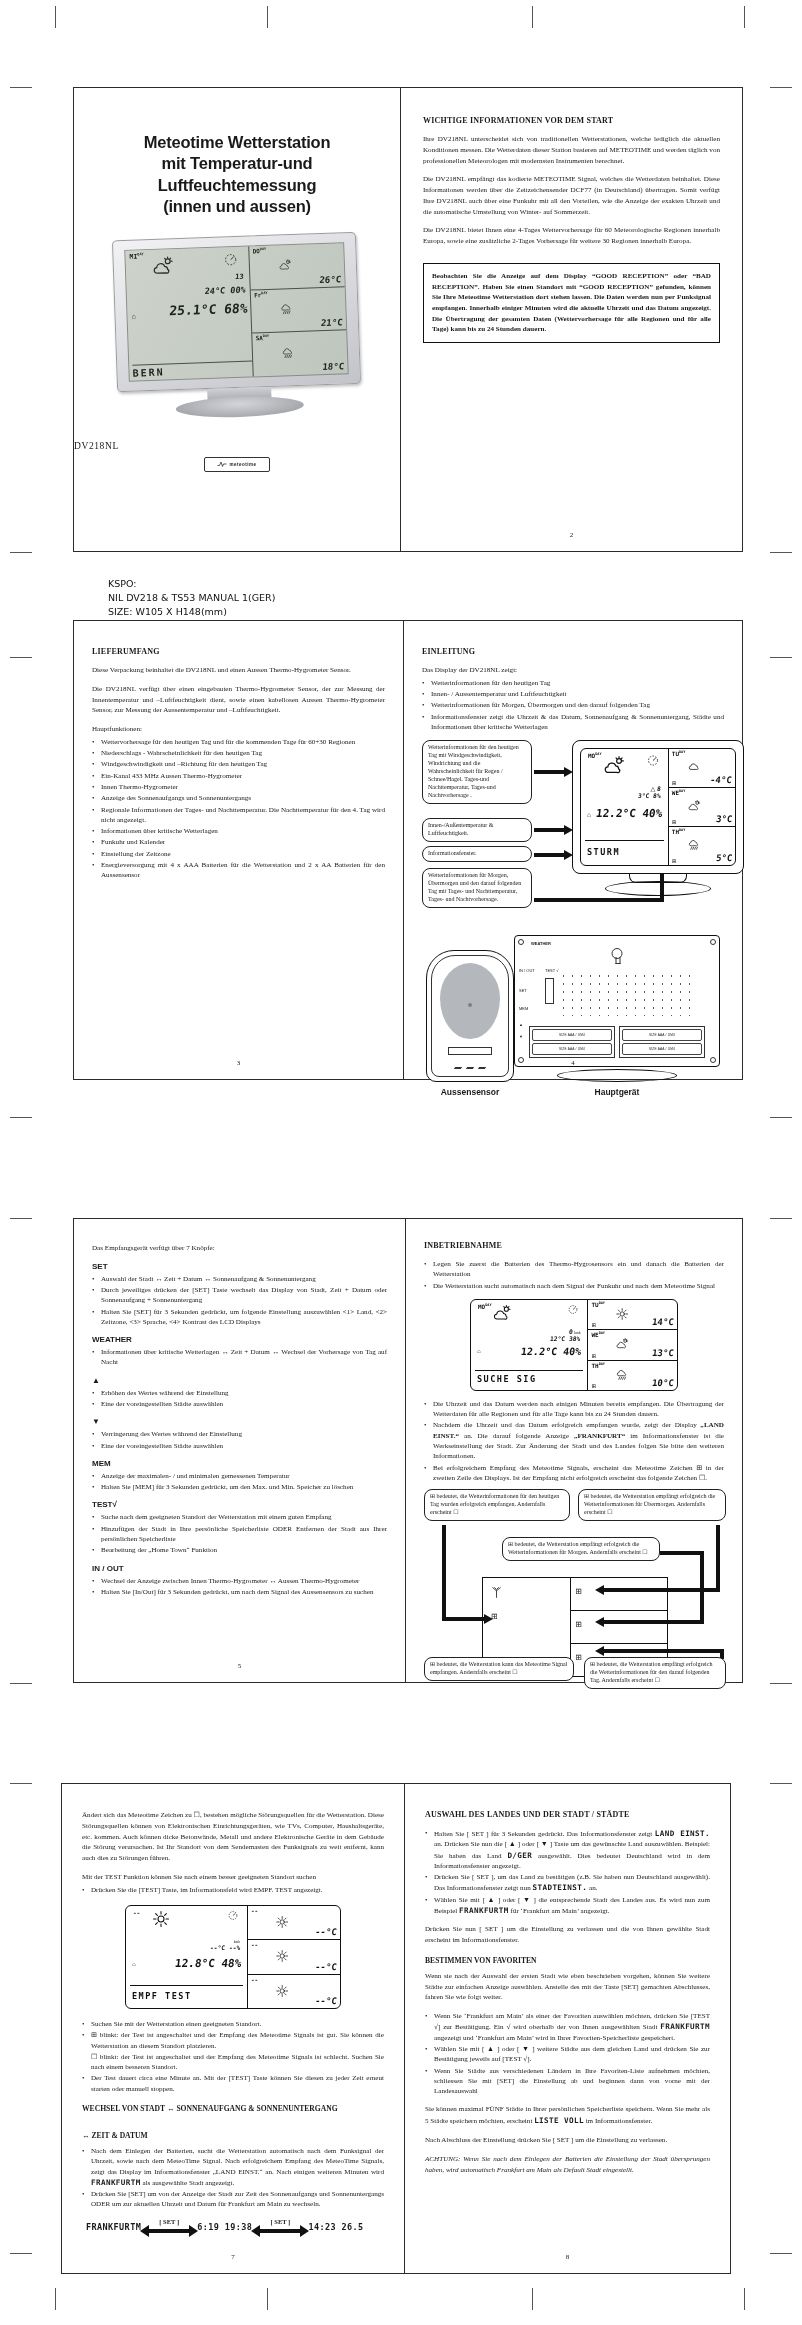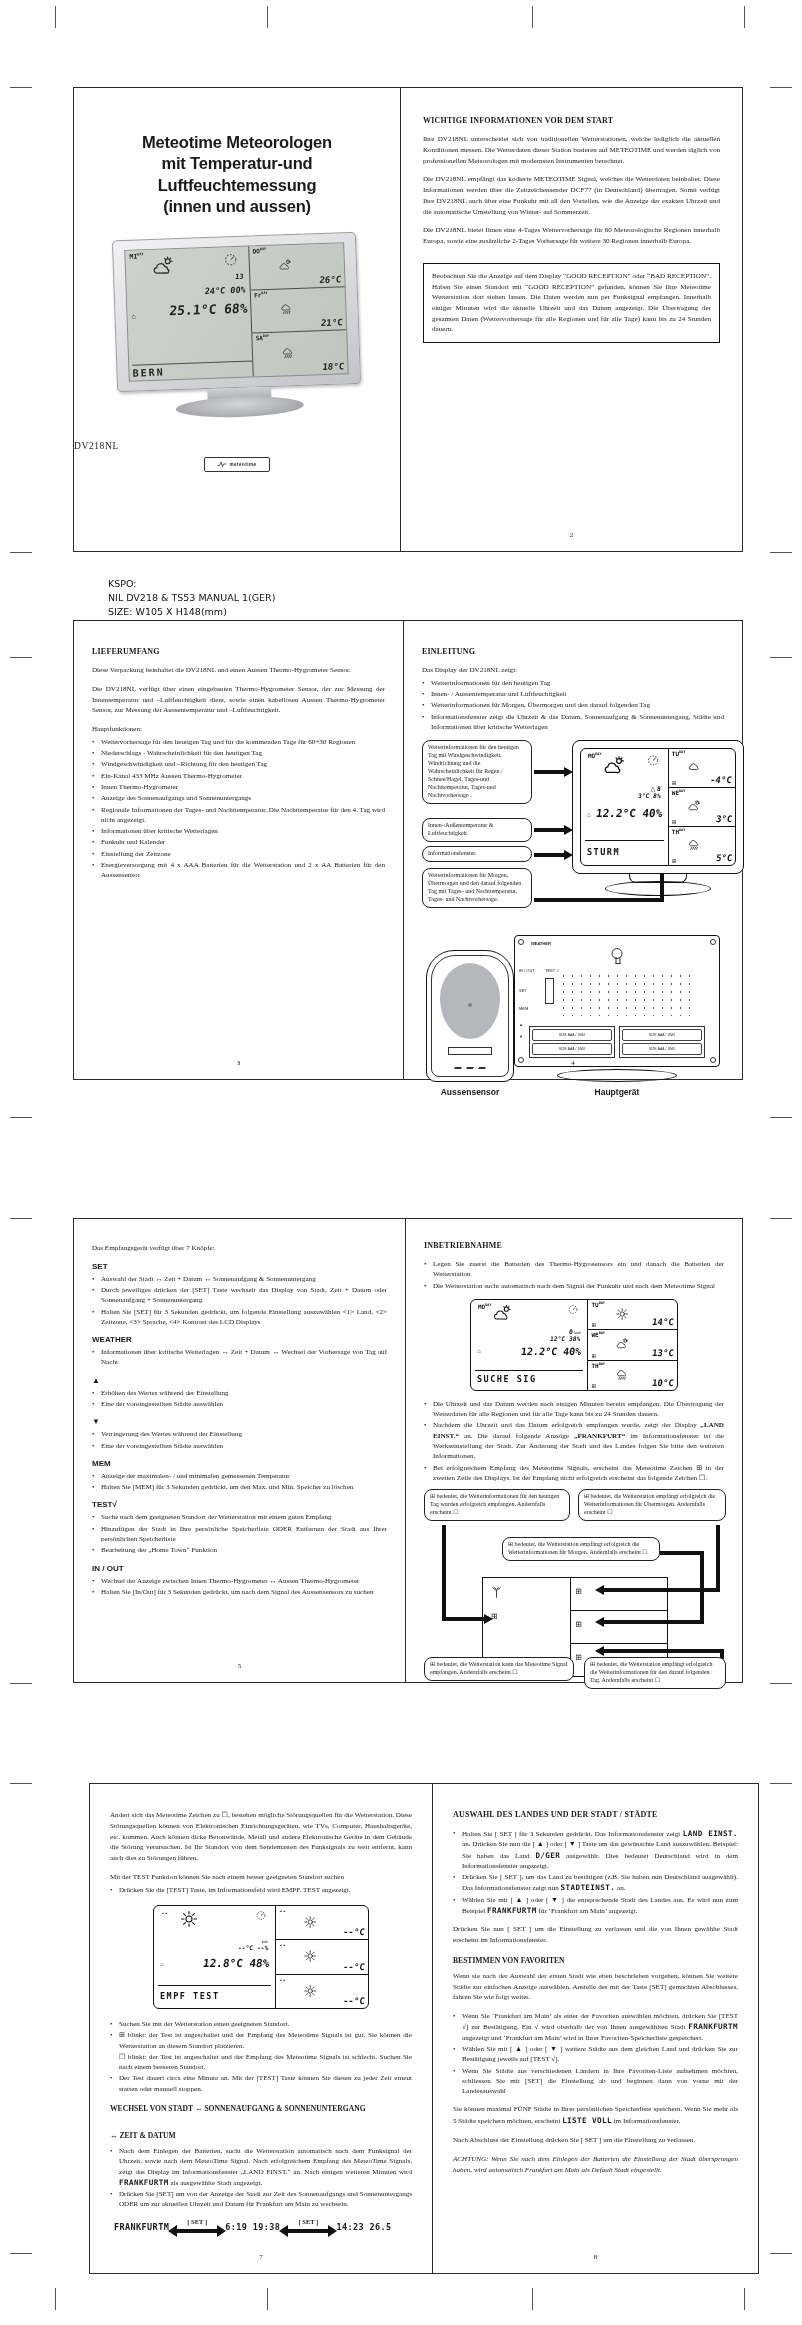--- a/index.html
+++ b/index.html
@@ -83,21 +83,21 @@
 .capb{text-align:center;font-family:"Liberation Sans",sans-serif;font-weight:bold;font-size:8.5px;margin-top:5px}
 
 .secname{font-family:"Liberation Sans",sans-serif;font-weight:bold;font-size:8px;margin:8px 0 3px}
 
 .seqrow{display:flex;align-items:center;gap:7px;margin:12px 0 0 4px}
 .darr{position:relative;width:42px;height:4px;background:#111;margin-top:7px}
 .darr:before{content:"";position:absolute;left:-8px;top:-4px;border-top:6px solid transparent;border-bottom:6px solid transparent;border-right:9px solid #111}
 .darr:after{content:"";position:absolute;right:-8px;top:-4px;border-top:6px solid transparent;border-bottom:6px solid transparent;border-left:9px solid #111}
 .darr em{position:absolute;top:-11px;left:50%;transform:translateX(-50%);font-style:normal;font-weight:bold;font-size:6.5px;white-space:nowrap}
 .kspo{position:absolute;left:108px;top:577px;font-family:"DejaVu Sans",sans-serif;font-size:9.5px;line-height:1.45;color:#111}
-.box2{border:1.6px solid #111;padding:7px 8px;font-weight:normal;margin-top:16px;font-size:7.1px;line-height:1.5;text-align:justify}
+.box2{border:1.6px solid #111;padding:7px 8px;font-weight:bold;margin-top:16px;font-size:7.1px;line-height:1.5;text-align:justify}
 </style>
 </head>
 <body>
 
 <svg width="0" height="0" style="position:absolute" aria-hidden="true">
 <defs>
 <symbol id="sym-sun" viewBox="0 0 24 24">
         <g fill="none" stroke="currentColor" stroke-width="1.4" stroke-linecap="round">
           <circle cx="12" cy="12" r="4"></circle>
           <path d="M12 2v3.4M12 18.6V22M2 12h3.4M18.6 12H22M4.8 4.8l2.4 2.4M16.8 16.8l2.4 2.4M19.2 4.8l-2.4 2.4M7.2 16.8l-2.4 2.4"></path>
@@ -154,21 +154,21 @@
 <div class="cmh" style="left:770px;top:657px"></div>
 <div class="cmh" style="left:770px;top:1117px"></div>
 <div class="cmh" style="left:770px;top:1218px"></div>
 <div class="cmh" style="left:770px;top:1683px"></div>
 <div class="cmh" style="left:770px;top:1783px"></div>
 <div class="cmh" style="left:770px;top:2253px"></div>
 
 <div class="row" style="left:73px;top:87px;width:670px;height:465px">
   <div class="pg pg-l" style="width:327px">
     <div class="title">
-      <div>Meteotime Meteorologen</div>
+      <div>Meteotime Wetterstation</div>
       <div>mit Temperatur-und</div>
       <div>Luftfeuchtemessung</div>
       <div>(innen und aussen)</div>
     </div>
     <div class="dev">
       <div class="devframe">
         <div class="devscr">
           <div style="width:57%;border-right:1.4px solid #4a4f48;position:relative;padding:3px 4px">
             <span style="position:absolute;left:4px;top:2px;font-family:'DejaVu Sans Mono',monospace;font-weight:bold;font-size:6.5px"><span>MI</span><sup style="font-size:3.5px">DAY</sup></span>
             <svg class="wi-lg" style="position:absolute;left:22px;top:6px;color:#2a2e29">
@@ -604,21 +604,21 @@
               <span style="position:absolute;left:4px;top:40%;font-size:8px;transform:translateY(-50%)">⊞</span>
             </div>
         </div>
       </div>
       <div class="callout" style="left:0;top:168px;width:150px">⊞ bedeutet, die Wetterstation kann das Meteotime Signal empfangen. Andernfalls erscheint ☐</div>
       <div class="callout" style="left:160px;top:168px;width:142px">⊞ bedeutet, die Wetterstation empfängt erfolgreich die Wetterinformationen für den darauf folgenden Tag. Andernfalls erscheint ☐</div>
     </div>
   </div>
 </div>
 
-<div class="row" style="left:89px;top:1783px;width:670px;height:491px">
+<div class="row" style="left:61px;top:1783px;width:670px;height:491px">
   <div class="pg pg-l" style="width:343px;padding:26px 20px">
     <p class="bt">Ändert sich das Meteotime Zeichen zu ☐, bestehen mögliche Störungsquellen für die Wetterstation.  Diese Störungsquellen können von Elektronischen Einrichtungsgeräten, wie TVs, Computer, Haushaltsgeräte, etc. kommen. Auch können dicke Betonwände, Metall und andere Elektronische Geräte in dem Gebäude die Störung verursachen. Ist Ihr Standort von dem Sendemasten des Funksignals zu weit entfernt, kann auch dies zu Störungen führen.</p>
     <p class="bt" style="margin-bottom:2px">Mit der TEST Funktion können Sie nach einem besser geeigneten Standort suchen</p>
     <div class="bl">
         <span class="m">•</span>
         <span class="t">Drücken Sie die [TEST] Taste, im Informationsfeld wird EMPF. TEST angezeigt.</span>
       </div>
     <div class="lcdbox" style="width:216px;height:104px;margin:10px auto">
       <div class="scr-l">
         <div class="lrow1">

